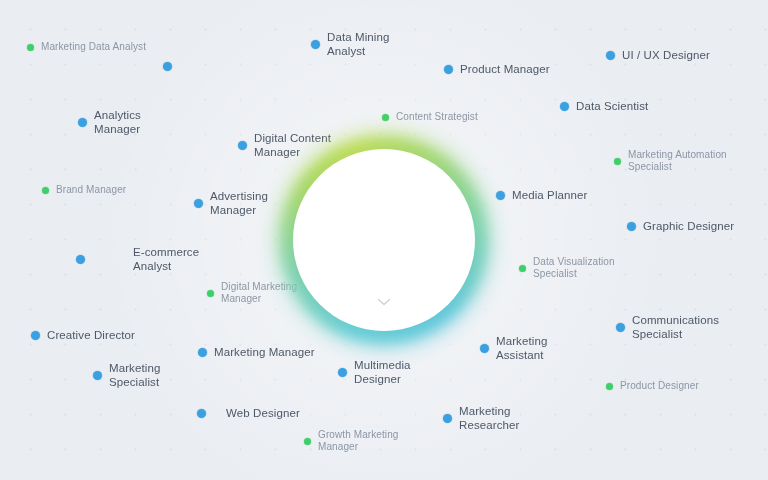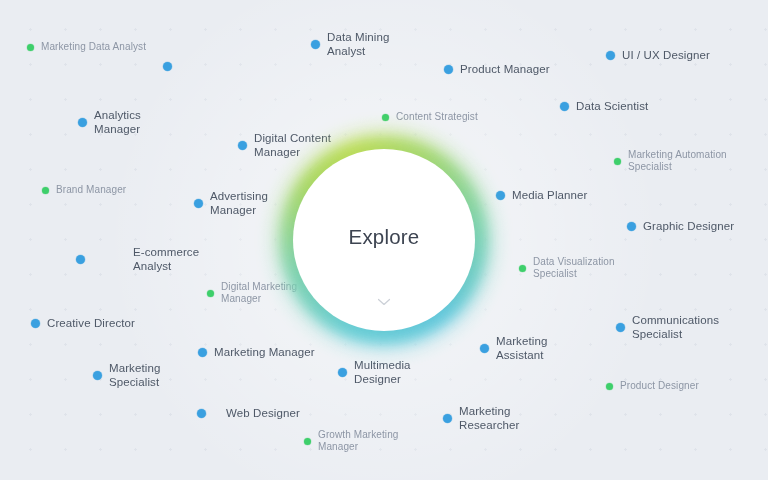--- a/index.html
+++ b/index.html
@@ -162,21 +162,21 @@
       <div class="node primary" style="left: 496px; top: 188px;"><span class="dot"></span><span class="label">Media Planner</span></div>
       <div class="node primary" style="left: 194px; top: 189px;"><span class="dot"></span><span class="label">Advertising
 Manager</span></div>
       <div class="node primary" style="left: 627px; top: 219px;"><span class="dot"></span><span class="label">Graphic Designer</span></div>
       <div class="node primary" style="left: 76px; top: 245px; gap: 48px;"><span class="dot"></span><span class="label">E-commerce
 Analyst</span></div>
       <div class="node secondary" style="left: 519px; top: 256px;"><span class="dot"></span><span class="label">Data Visualization
 Specialist</span></div>
       <div class="node secondary" style="left: 207px; top: 281px;"><span class="dot"></span><span class="label">Digital Marketing
 Manager</span></div>
-      <div class="node primary" style="left: 31px; top: 316px;"><span class="dot"></span><span class="label">Creative Director</span></div>
+      <div class="node primary" style="left: 31px; top: 328px;"><span class="dot"></span><span class="label">Creative Director</span></div>
       <div class="node primary" style="left: 616px; top: 313px;"><span class="dot"></span><span class="label">Communications
 Specialist</span></div>
       <div class="node primary" style="left: 480px; top: 334px;"><span class="dot"></span><span class="label">Marketing
 Assistant</span></div>
       <div class="node primary" style="left: 198px; top: 345px;"><span class="dot"></span><span class="label">Marketing Manager</span></div>
       <div class="node primary" style="left: 338px; top: 358px;"><span class="dot"></span><span class="label">Multimedia
 Designer</span></div>
       <div class="node primary" style="left: 93px; top: 361px;"><span class="dot"></span><span class="label">Marketing
 Specialist</span></div>
       <div class="node secondary" style="left: 584px; top: 380px; padding-left: 22px;"><span class="dot"></span><span class="label">Product Designer</span></div>
@@ -184,21 +184,20 @@
       <div class="node primary" style="left: 443px; top: 404px;"><span class="dot"></span><span class="label">Marketing
 Researcher</span></div>
       <div class="node secondary" style="left: 304px; top: 429px;"><span class="dot"></span><span class="label">Growth Marketing
 Manager</span></div>
     </div>
 
   <div id="explore-wrap">
     <div class="glow"></div>
     <div class="glow inner"></div>
     <div class="orb">
-      <span class="orb-title">Explore</span>
       <span class="orb-chevron">
         <svg viewBox="0 0 13 8" width="13" height="8" aria-hidden="true">
           <path d="M1 1.4 L6.5 6.4 L12 1.4" fill="none" stroke="#9aa3b0" stroke-width="1.3" stroke-linecap="round" stroke-linejoin="round"></path>
         </svg>
       </span>
     </div>
   </div>
 
 </div>
 

